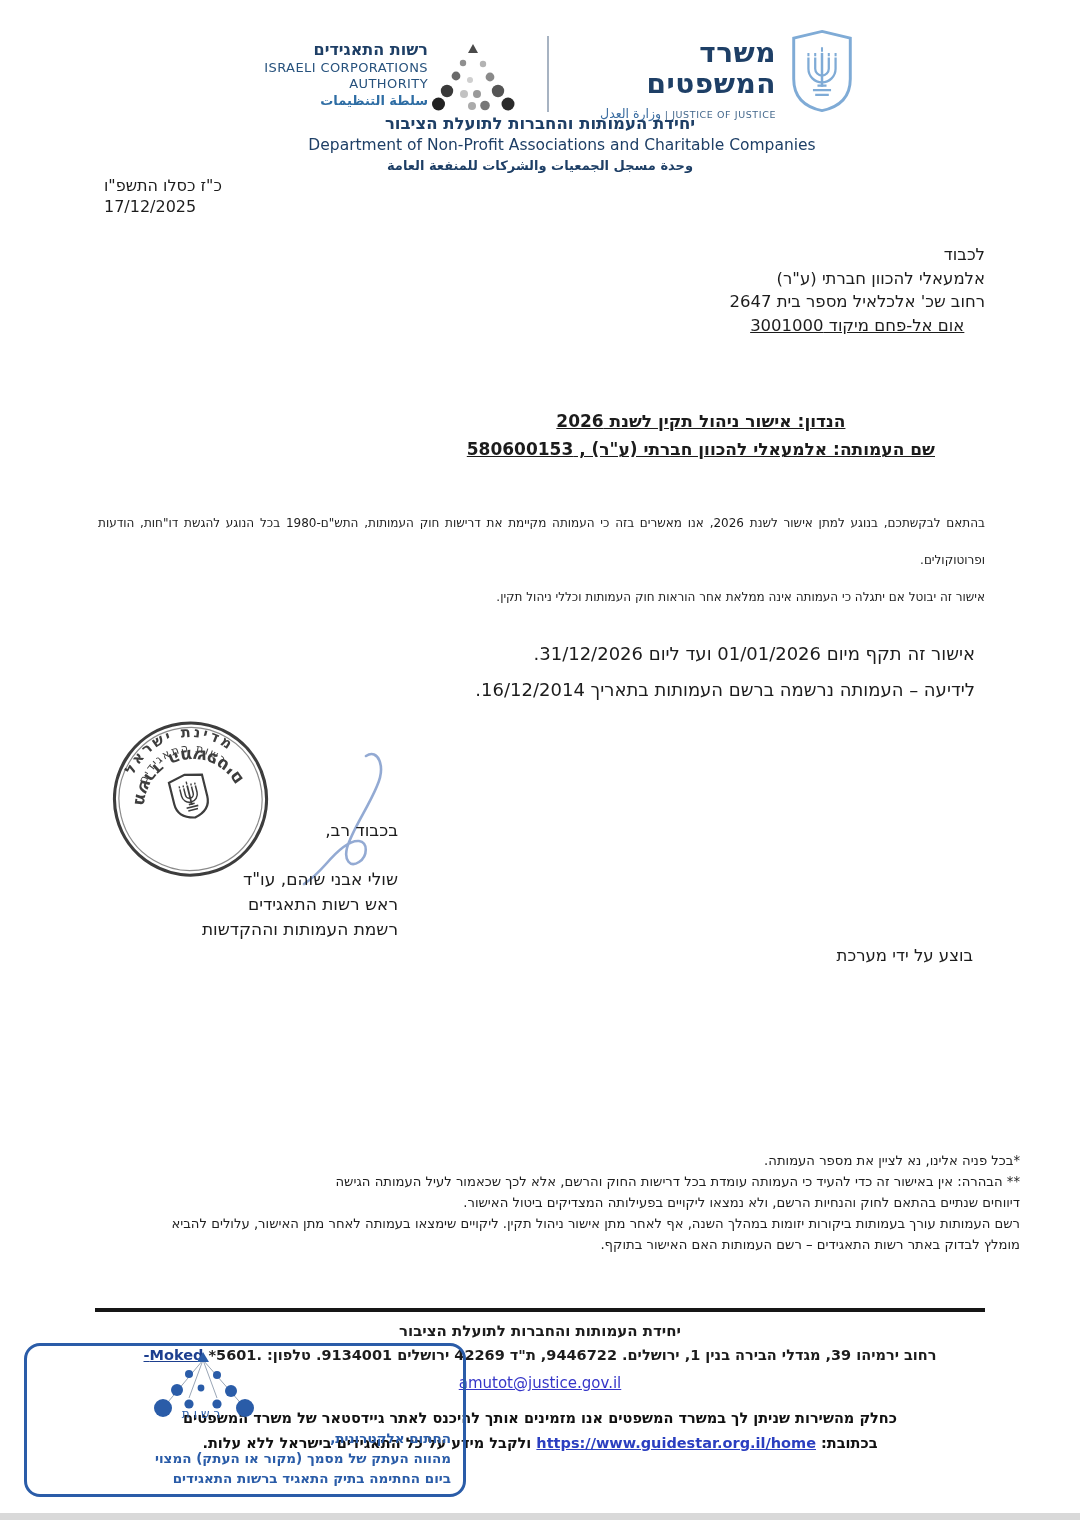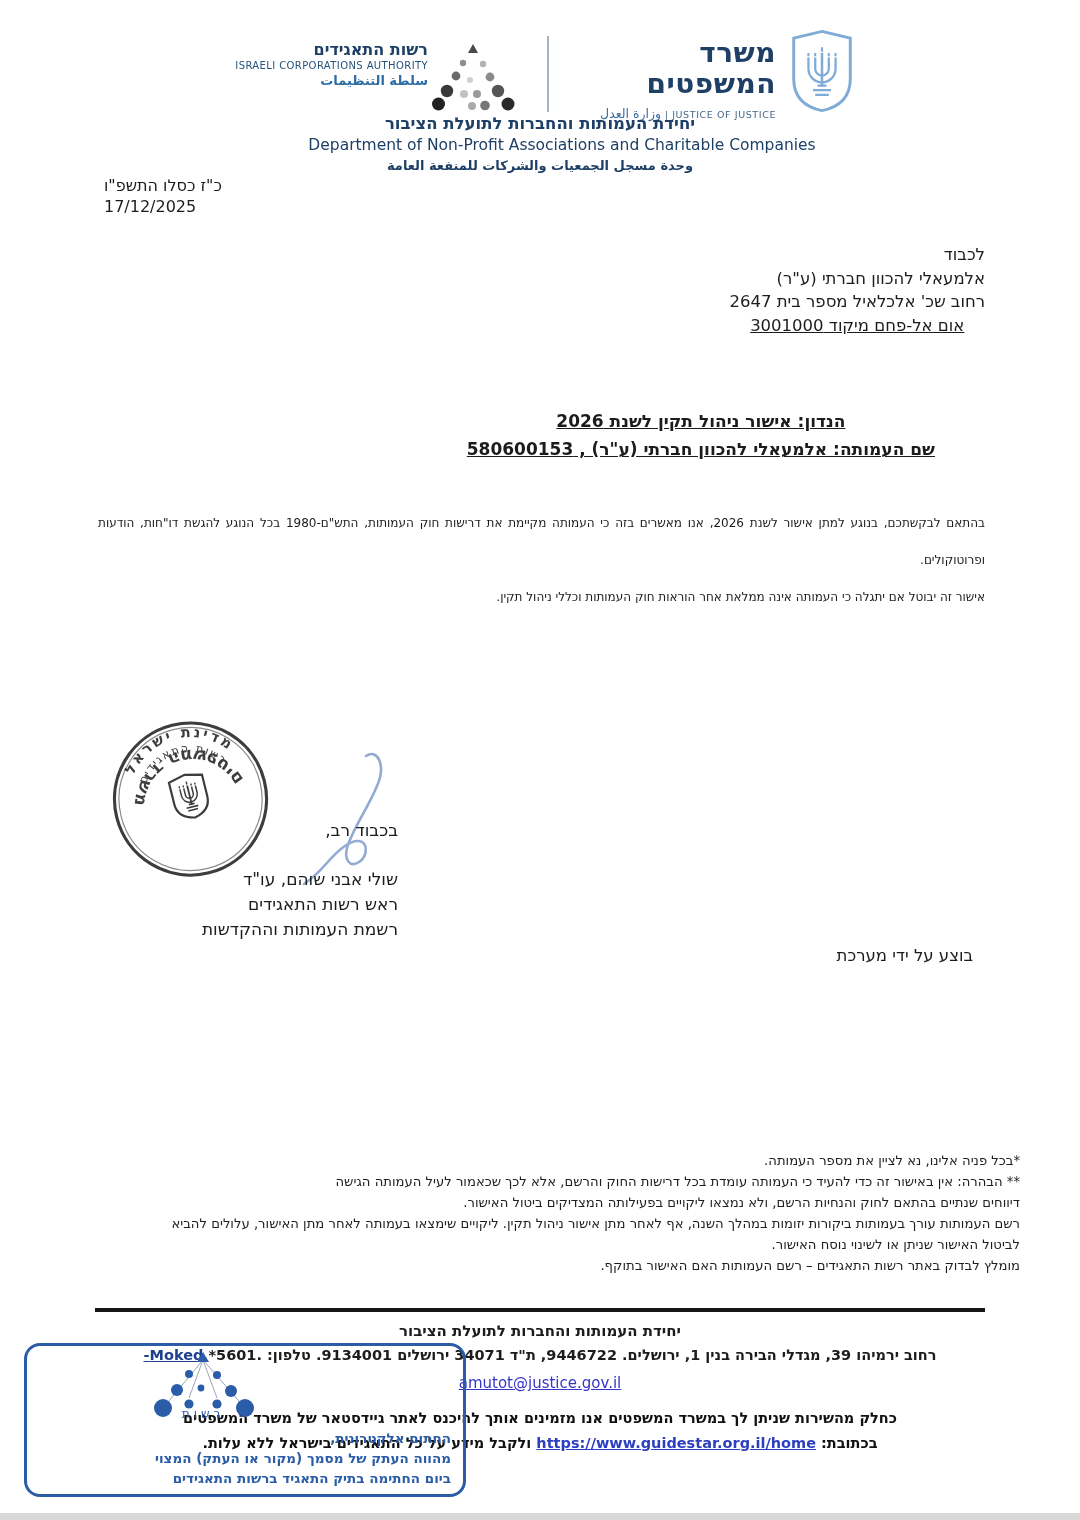--- a/index.html
+++ b/index.html
@@ -5,21 +5,21 @@
   html,body{margin:0;padding:0;background:#ffffff;}
   .page{
     position:relative; width:1080px; height:1520px; background:#ffffff;
     font-family:"DejaVu Sans","Liberation Sans",sans-serif;
     direction:rtl; color:#1c1c1c; overflow:hidden;
   }
   .abs{position:absolute;}
   
   .ica-block{left:230px; top:40px; width:198px; text-align:right; color:#1e3f66; line-height:1.25;}
   .ica-he{font-size:16px; font-weight:bold;}
-  .ica-en{font-size:10px; letter-spacing:.4px; color:#27527d;}
+  .ica-en{font-size:13px; letter-spacing:.4px; color:#27527d;}
   .ica-ar{font-size:13px; color:#2e6da4; font-weight:bold;}
   .ica-dots{left:432px; top:42px;}
   .logo-divider{left:547px; top:36px; width:2px; height:76px; background:#a7b3c2;}
   .moj-block{left:566px; top:38px; width:210px; text-align:right; color:#1e3f66;}
   .moj-he{font-size:28px; font-weight:bold; letter-spacing:.5px; line-height:1.1;}
   .moj-sub{font-size:9.5px; color:#44688c; letter-spacing:.6px; margin-top:6px;}
   .moj-sub .ar{font-size:12.5px; letter-spacing:0; color:#3a6ca0;}
   .emblem{left:788px; top:28px;}
   .dept{top:113px; left:0; width:1080px; text-align:center; color:#1e3f66;}
   .dept-he{font-size:16.5px; font-weight:bold; line-height:22px;}
@@ -128,20 +128,24 @@
   <div class="abs subject">
     <div class="u">הנדון: אישור ניהול תקין לשנת 2026</div>
     <div class="u">שם העמותה: אלמעאלי להכוון חברתי (ע"ר) , 580600153</div>
   </div>
 
   <div class="abs bodytext">
     <div>בהתאם לבקשתכם, בנוגע למתן אישור לשנת 2026, אנו מאשרים בזה כי העמותה מקיימת את דרישות חוק העמותות, התש"ם-1980 בכל הנוגע להגשת דו"חות, הודעות ופרוטוקולים.</div>
     <div class="p2">אישור זה יבוטל אם יתגלה כי העמותה אינה ממלאת אחר הוראות חוק העמותות וכללי ניהול תקין.</div>
   </div>
 
+  <div class="abs validity">
+    <div>אישור זה תקף מיום 01/01/2026 ועד ליום 31/12/2026.</div>
+    <div>לידיעה – העמותה נרשמה ברשם העמותות בתאריך 16/12/2014.</div>
+  </div>
 
   <div class="abs round-stamp">
     <svg width="162" height="162" viewBox="0 0 162 162">
       <defs>
         <path id="arcTop" d="M 19,81 A 62,62 0 0 1 143,81"></path>
         <path id="arcMid" d="M 34,81 A 47,47 0 0 1 128,81"></path>
         <path id="arcBot" d="M 139,90 A 58,58 0 0 0 23,90"></path>
       </defs>
       <circle cx="81" cy="81" r="76" fill="none" stroke="#2f2f2f" stroke-width="3.2"></circle>
       <circle cx="81" cy="81" r="71.5" fill="none" stroke="#2f2f2f" stroke-width="1.2" opacity=".6"></circle>
@@ -178,30 +182,29 @@
     <div>רשמת העמותות וההקדשות</div>
   </div>
 
   <div class="abs system-note">בוצע על ידי מערכת</div>
 
   <div class="abs footnotes">
     <div>*בכל פניה אלינו, נא לציין את מספר העמותה.</div>
     <div>** הבהרה: אין באישור זה כדי להעיד כי העמותה עומדת בכל דרישות החוק והרשם, אלא לכך שכאמור לעיל העמותה הגישה</div>
     <div>דיווחים שנתיים בהתאם לחוק והנחיות הרשם, ולא נמצאו ליקויים בפעילותה המצדיקים ביטול האישור.</div>
     <div>רשם העמותות עורך בעמותות ביקורות יזומות במהלך השנה, אף לאחר מתן אישור ניהול תקין. ליקויים שימצאו בעמותה לאחר מתן האישור, עלולים להביא</div>
-    <div>לביטול האישור שניתן או לשינוי נוסח האישור.</div>
     <div>מומלץ לבדוק באתר רשות התאגידים – רשם העמותות האם האישור בתוקף.</div>
   </div>
 
   <div class="abs rule"></div>
 
   <div class="abs footer">
     <div class="footer-unit">יחידת העמותות והחברות לתועלת הציבור</div>
     <div class="footer-addr">
-      <span>רחוב ירמיהו 39, מגדלי הבירה בנין 1, ירושלים. 9446722, ת"ד 34071 ירושלים 9134001. טלפון:</span>
+      <span>רחוב ירמיהו 39, מגדלי הבירה בנין 1, ירושלים. 9446722, ת"ד 42269 ירושלים 9134001. טלפון:</span>
       <span dir="ltr">*5601.</span>
       <a class="moked-link">Moked-</a>
     </div>
     <a class="email-link" dir="ltr">amutot@justice.gov.il</a>
   </div>
 
   <div class="abs guidestar">
     <div>כחלק מהשירות שניתן לך במשרד המשפטים אנו מזמינים אותך להיכנס לאתר גיידסטאר של משרד המשפטים</div>
     <div>
       <span>בכתובת: </span><a dir="ltr">https://www.guidestar.org.il/home</a><span> ולקבל מידע על כל התאגידים בישראל ללא עלות.</span>

